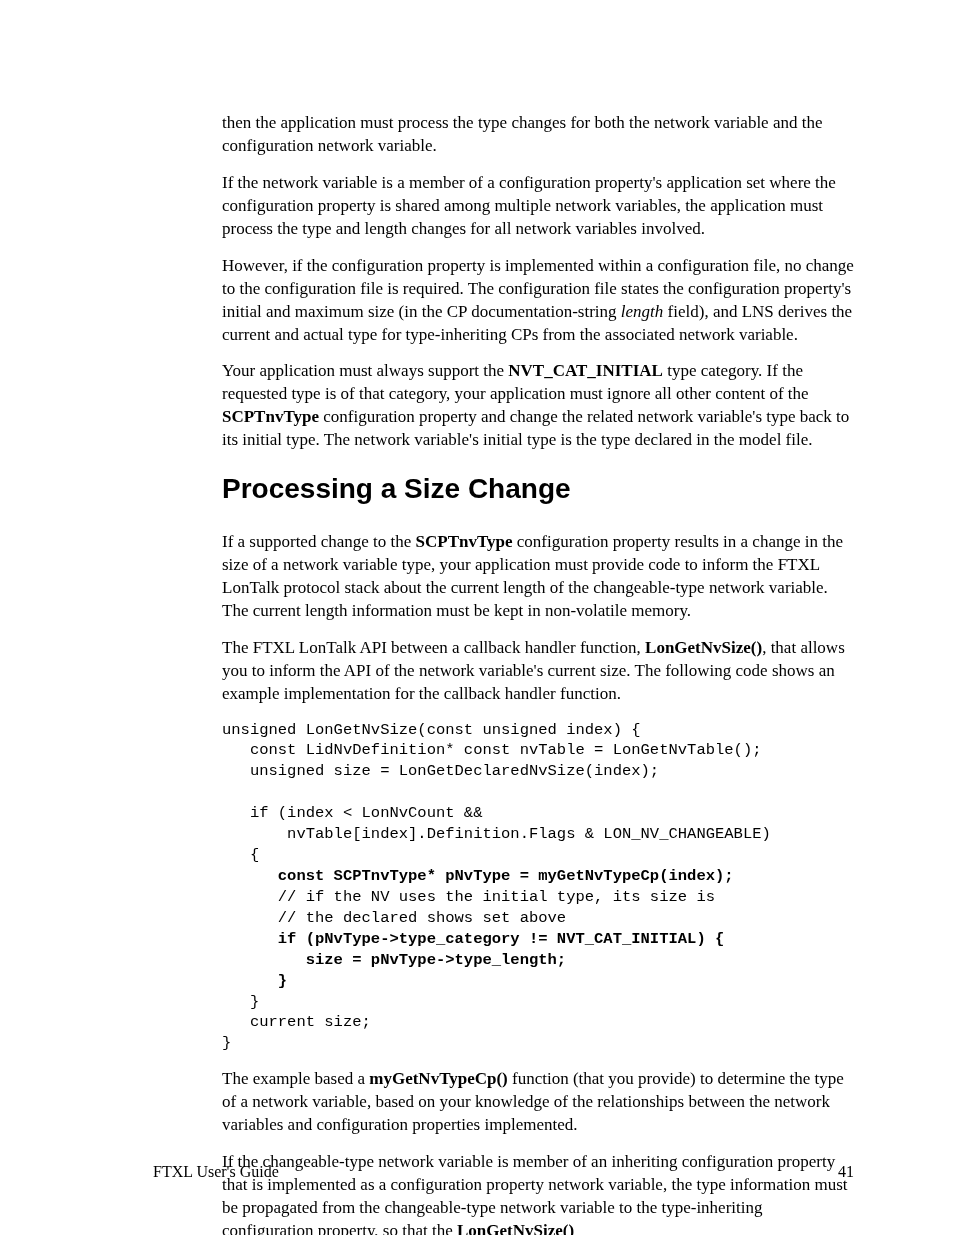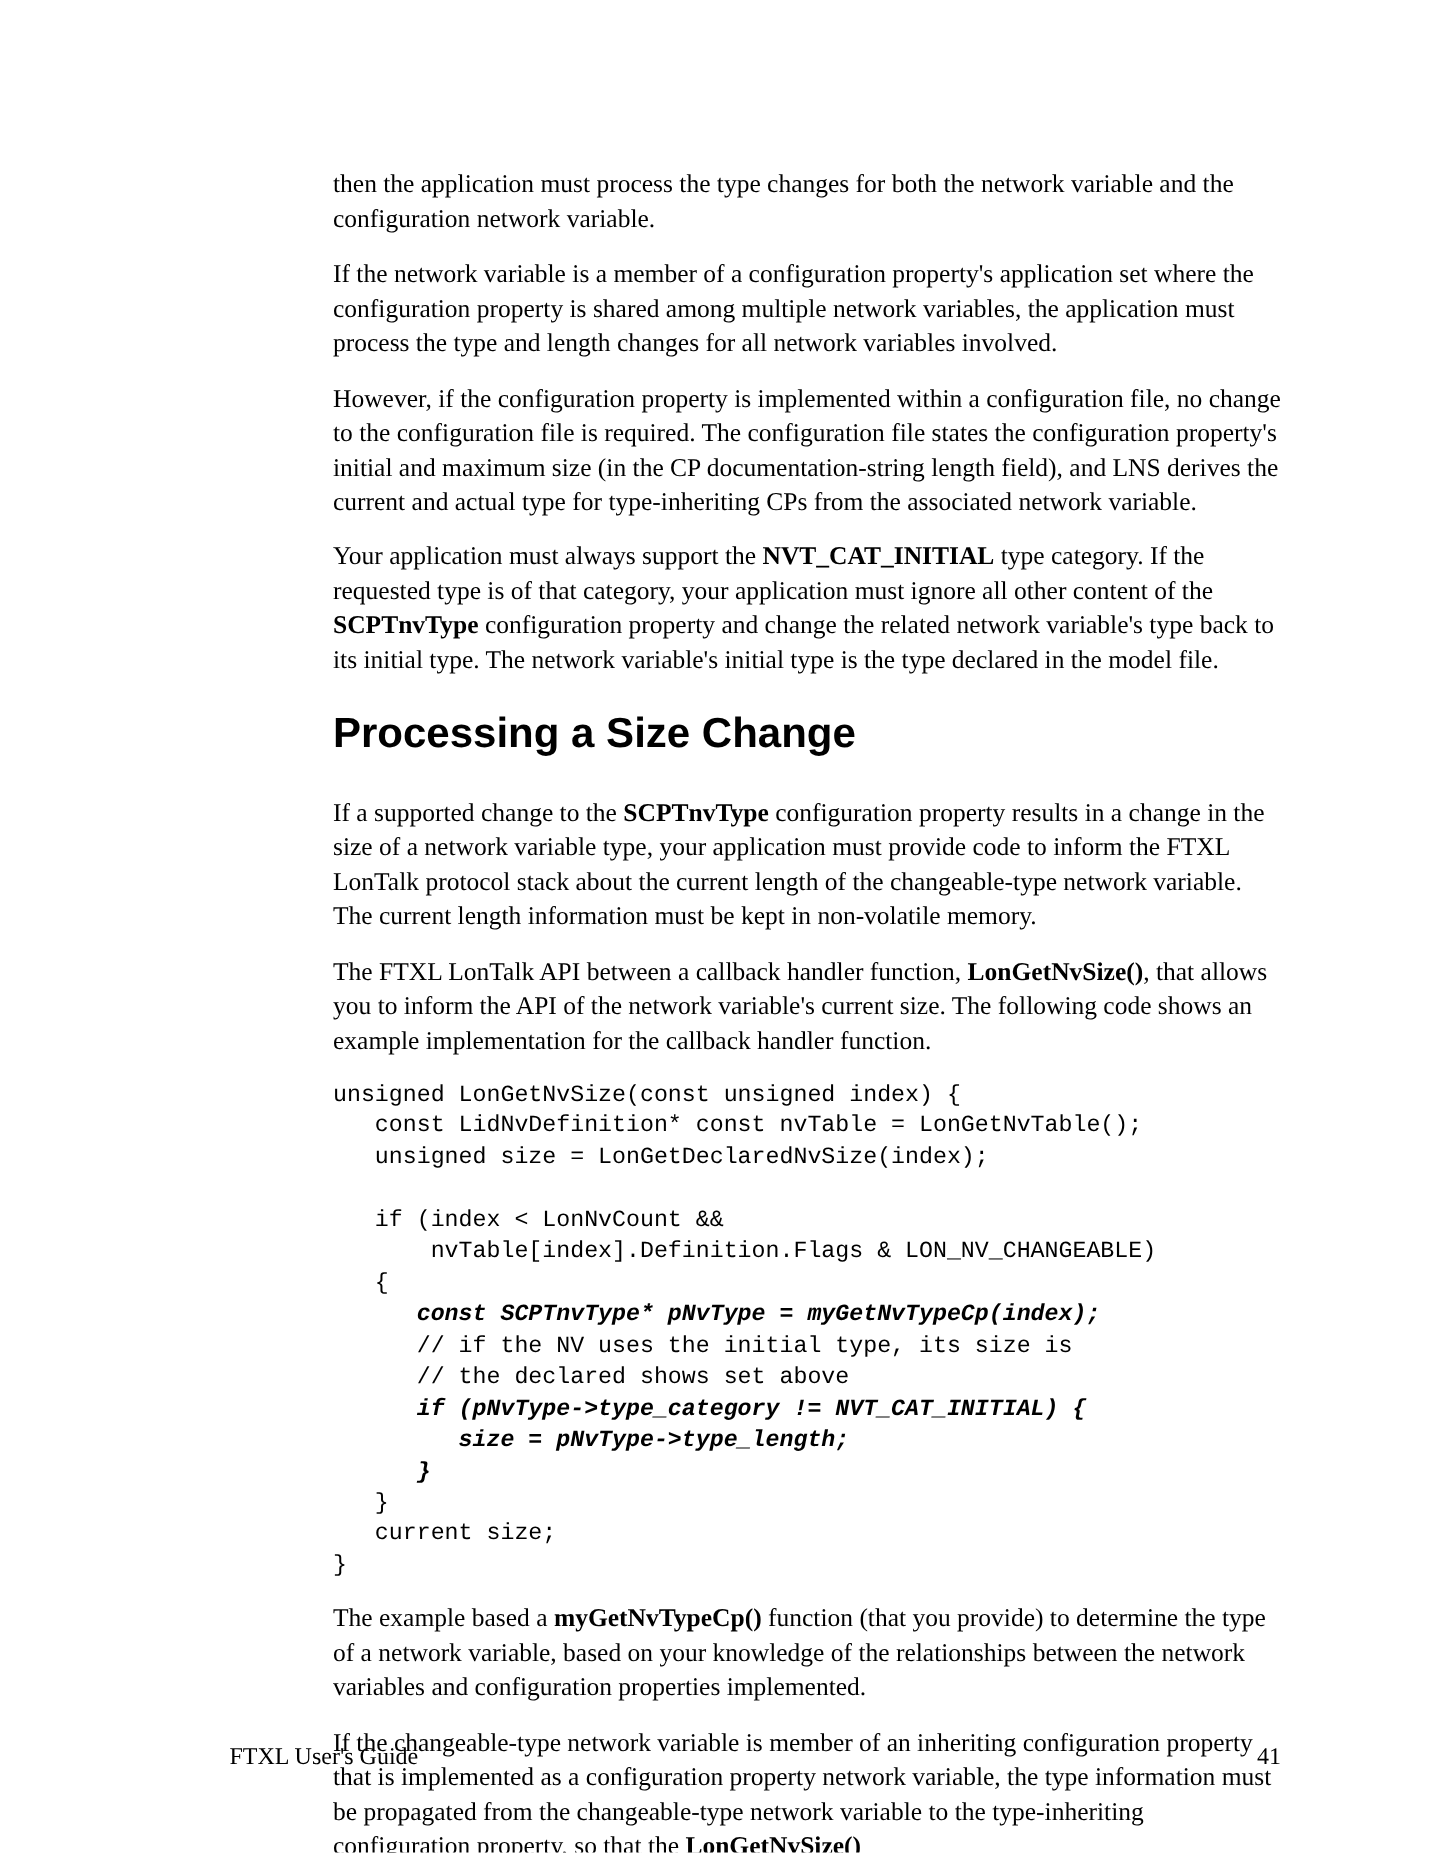--- a/index.html
+++ b/index.html
@@ -16,29 +16,29 @@
     }
     p { margin-bottom: 14px; }
     .heading {
       font-family: Arial, Helvetica, sans-serif;
       font-weight: bold;
       font-size: 28px;
       margin-top: 18px;
       margin-bottom: 23px;
     }
     .bold { font-weight: bold; }
-    .italic { }
+    .italic { font-style: italic; }
     pre {
       font-family: 'Courier New', Courier, monospace;
       font-size: 15.5px;
       line-height: 1.35;
       margin: 6px 0 14px 0;
       white-space: pre;
     }
-    pre .b { font-weight: bold; font-style: italic; }
+    pre .b { font-weight: bold; }
     .footer {
       position: absolute;
       bottom: 52px;
       left: 125px;
       right: 100px;
       display: flex;
       justify-content: space-between;
       font-size: 16px;
       margin-left: 28px;
     }

